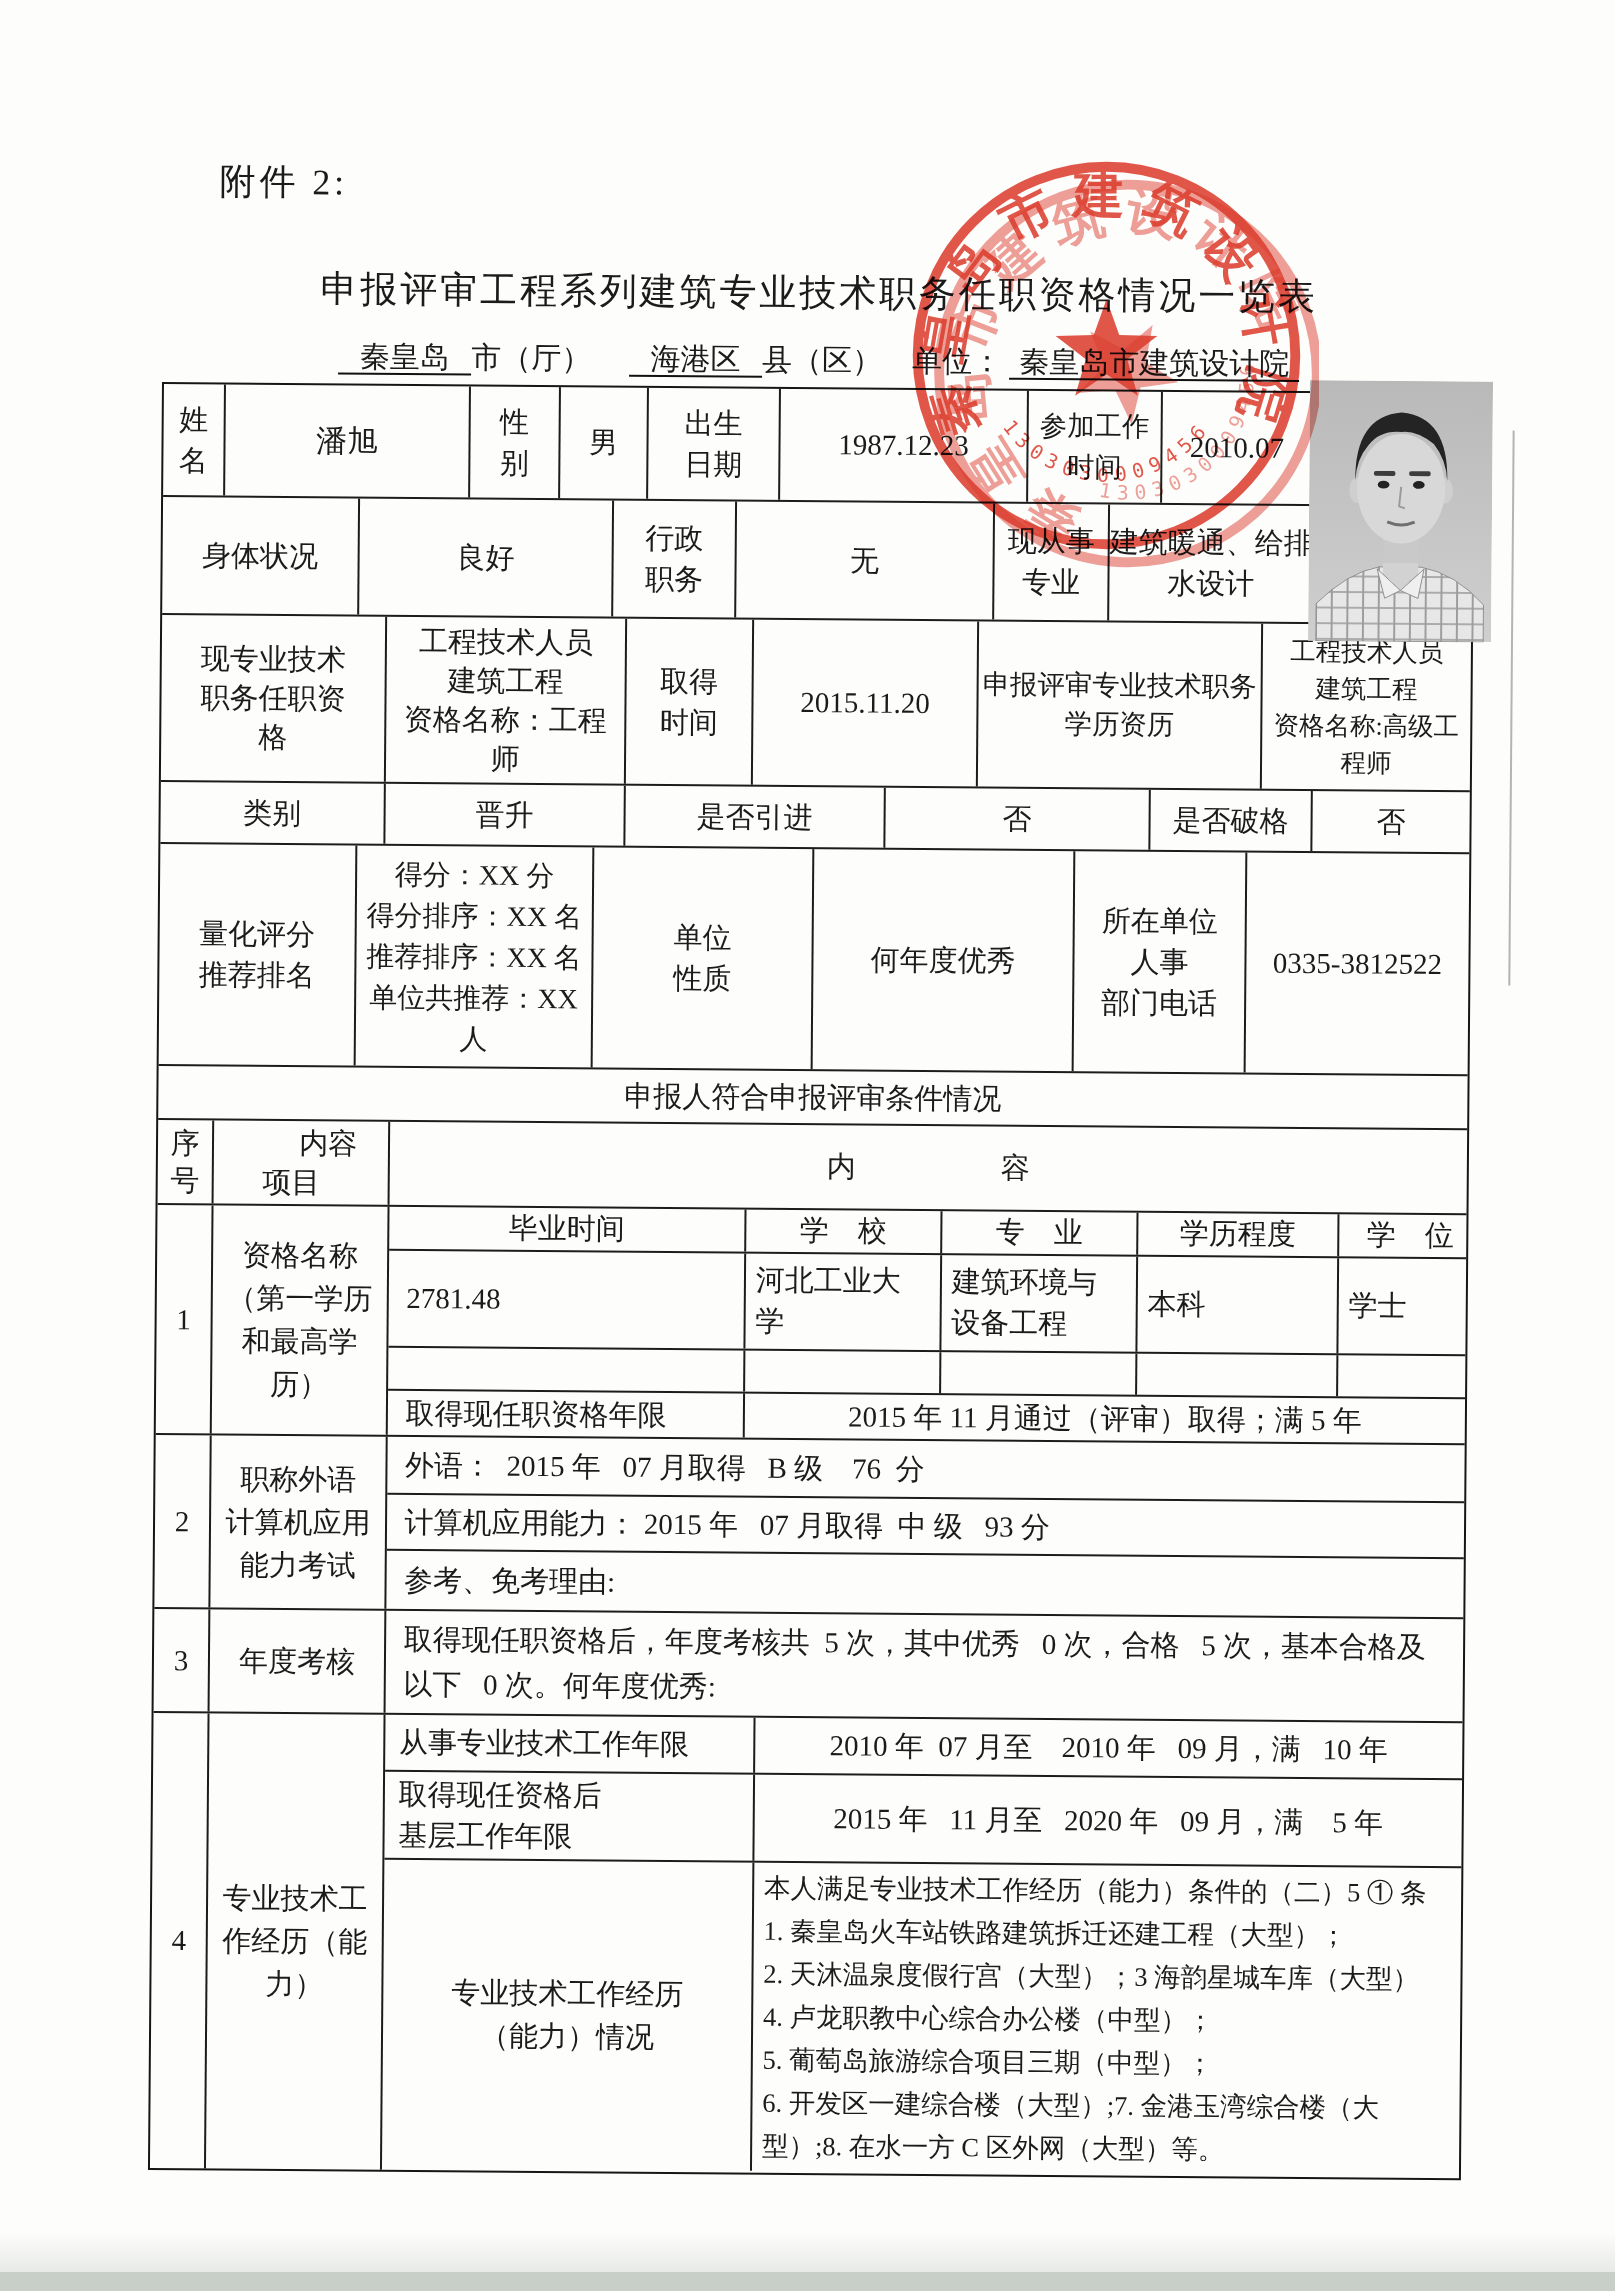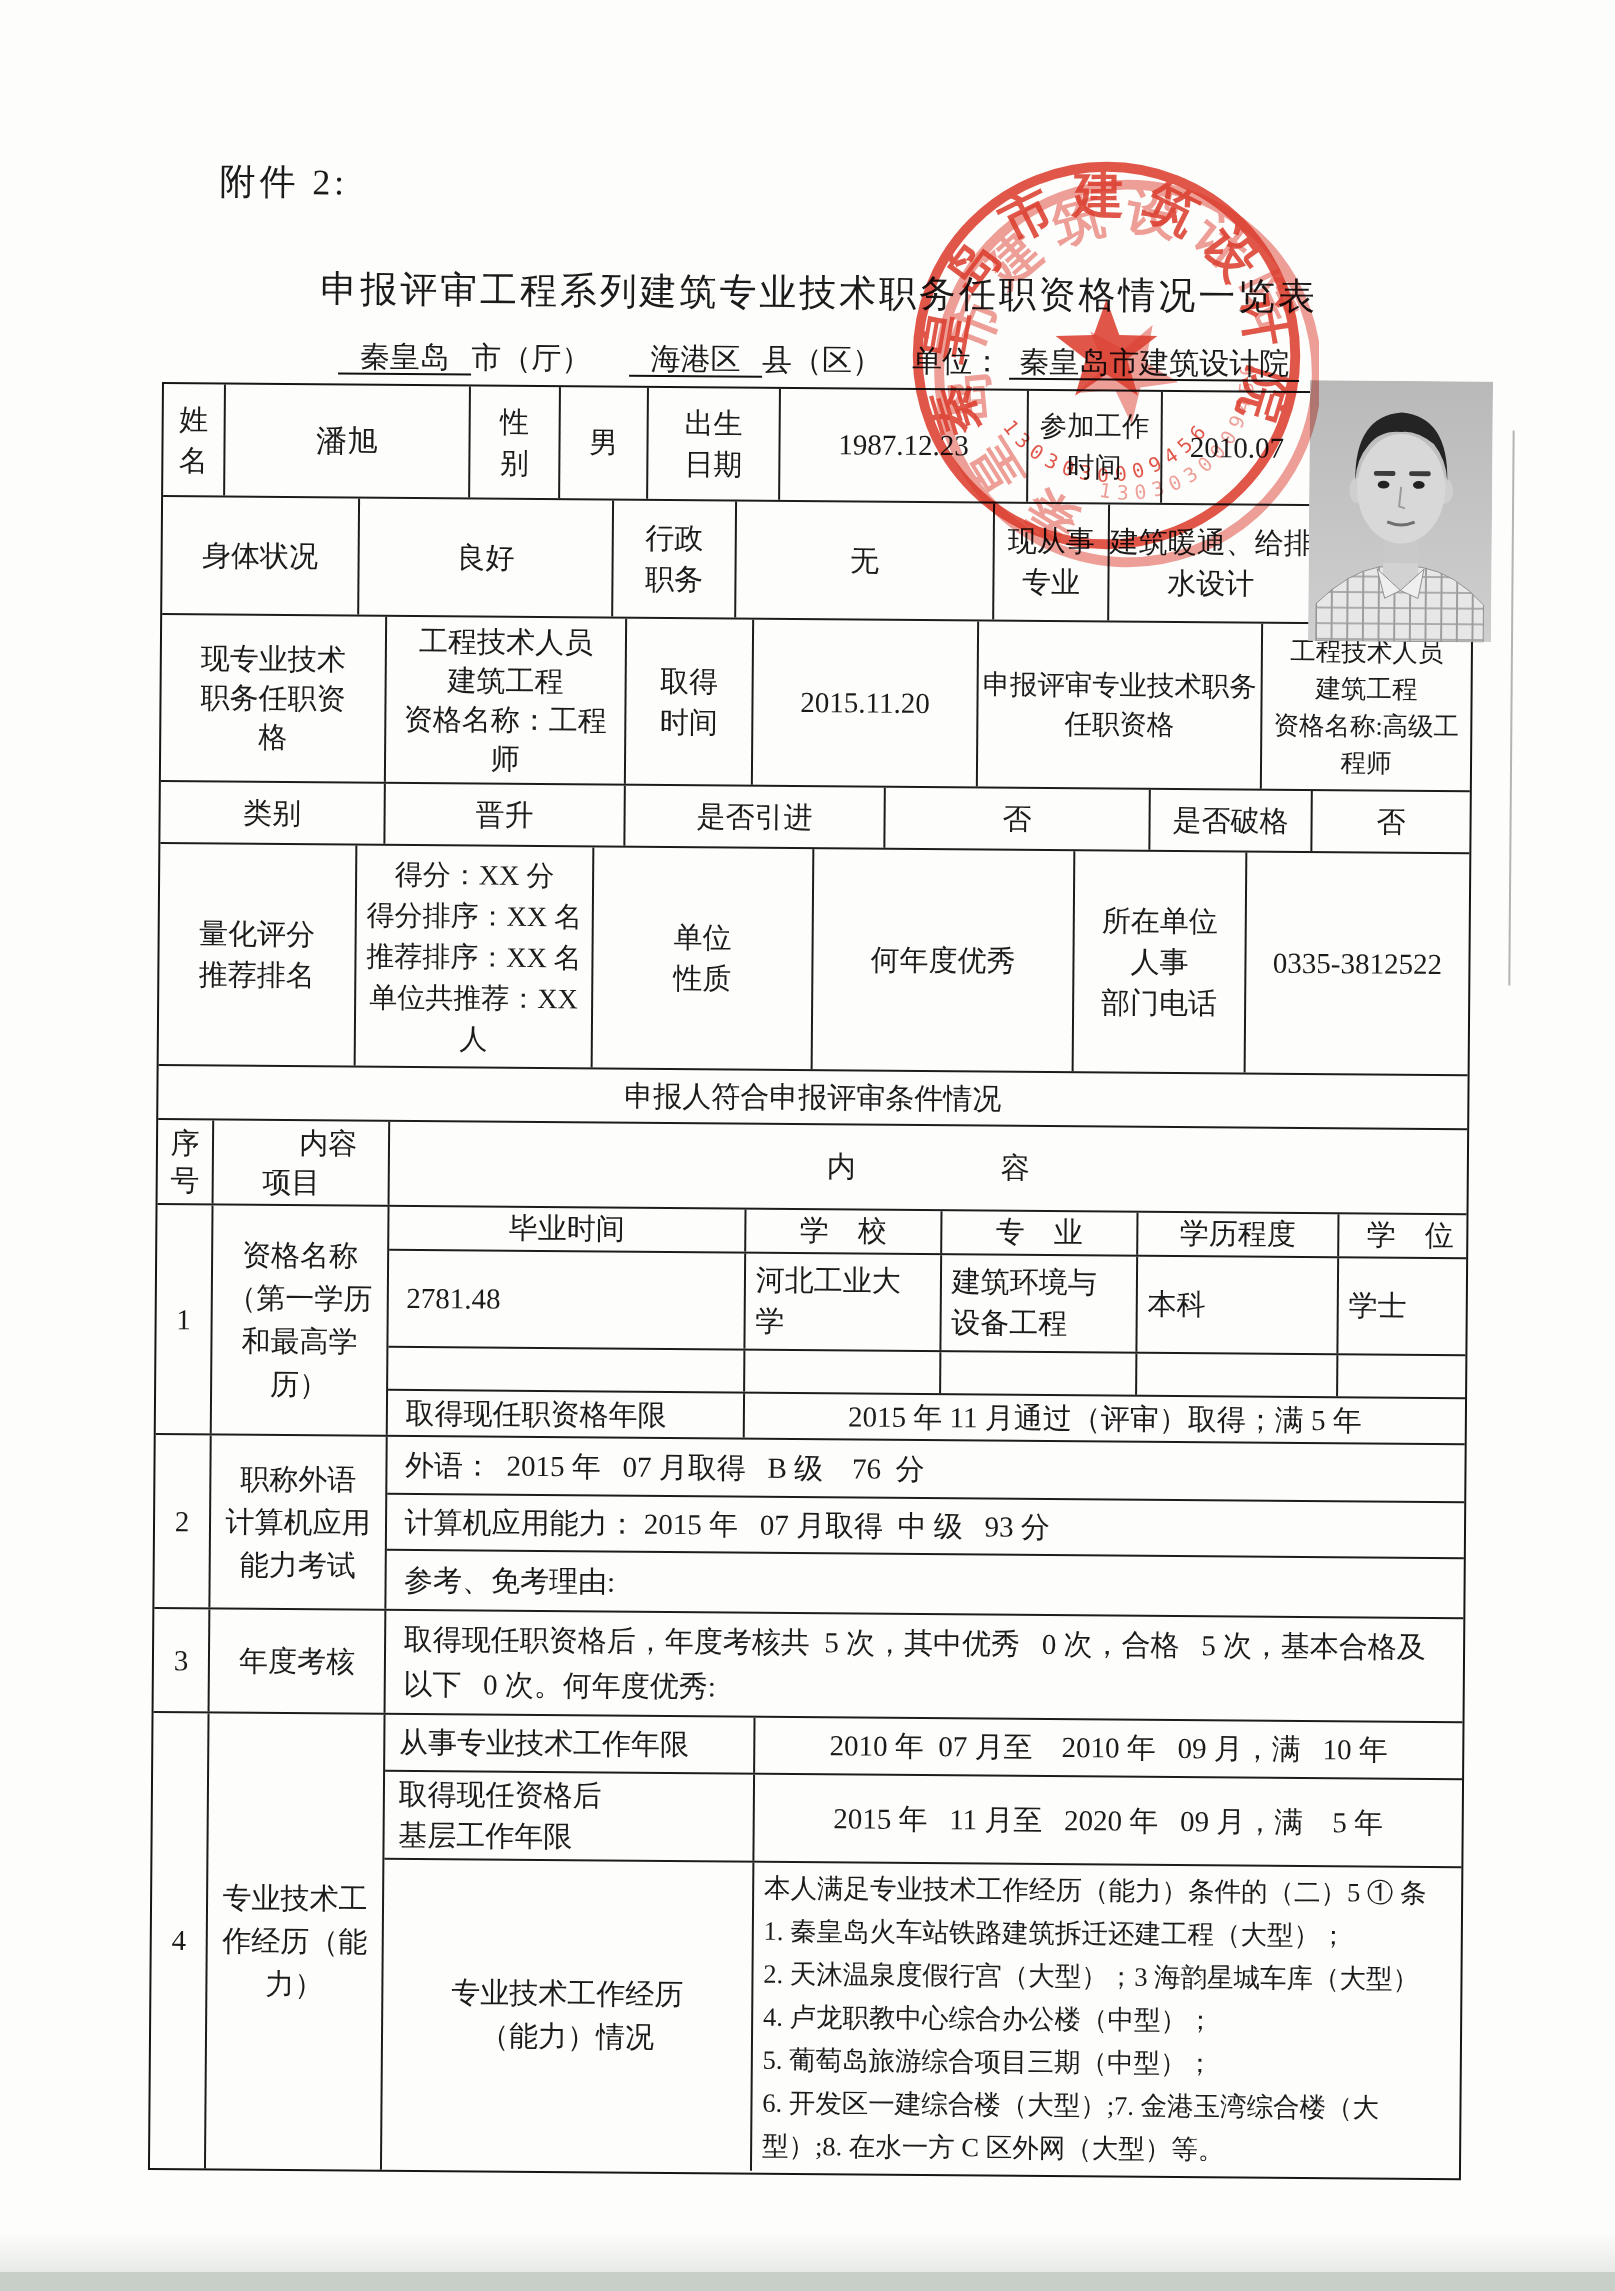--- a/index.html
+++ b/index.html
@@ -118,21 +118,21 @@
         </div>
         <div class="cell" style="width: 127px;">
           <div class="ln">取得</div>
           <div class="ln">时间</div>
         </div>
         <div class="cell" style="width: 225px;">
           <div class="ln">2015.11.20</div>
         </div>
         <div class="cell" style="width: 284px; font-size: 27.4px; line-height: 39px;">
           <div class="ln">申报评审专业技术职务</div>
-          <div class="ln">任职资格</div>
+          <div class="ln">学历资历</div>
         </div>
         <div class="cell last" style="width: 207px; font-size: 25.5px; line-height: 37px;">
           <div class="ln">工程技术人员</div>
           <div class="ln">建筑工程</div>
           <div class="ln">资格名称:高级工</div>
           <div class="ln">程师</div>
         </div>
       </div>
       <div class="row" style="height: 62px;">
         <div class="cell" style="width: 225px;">

